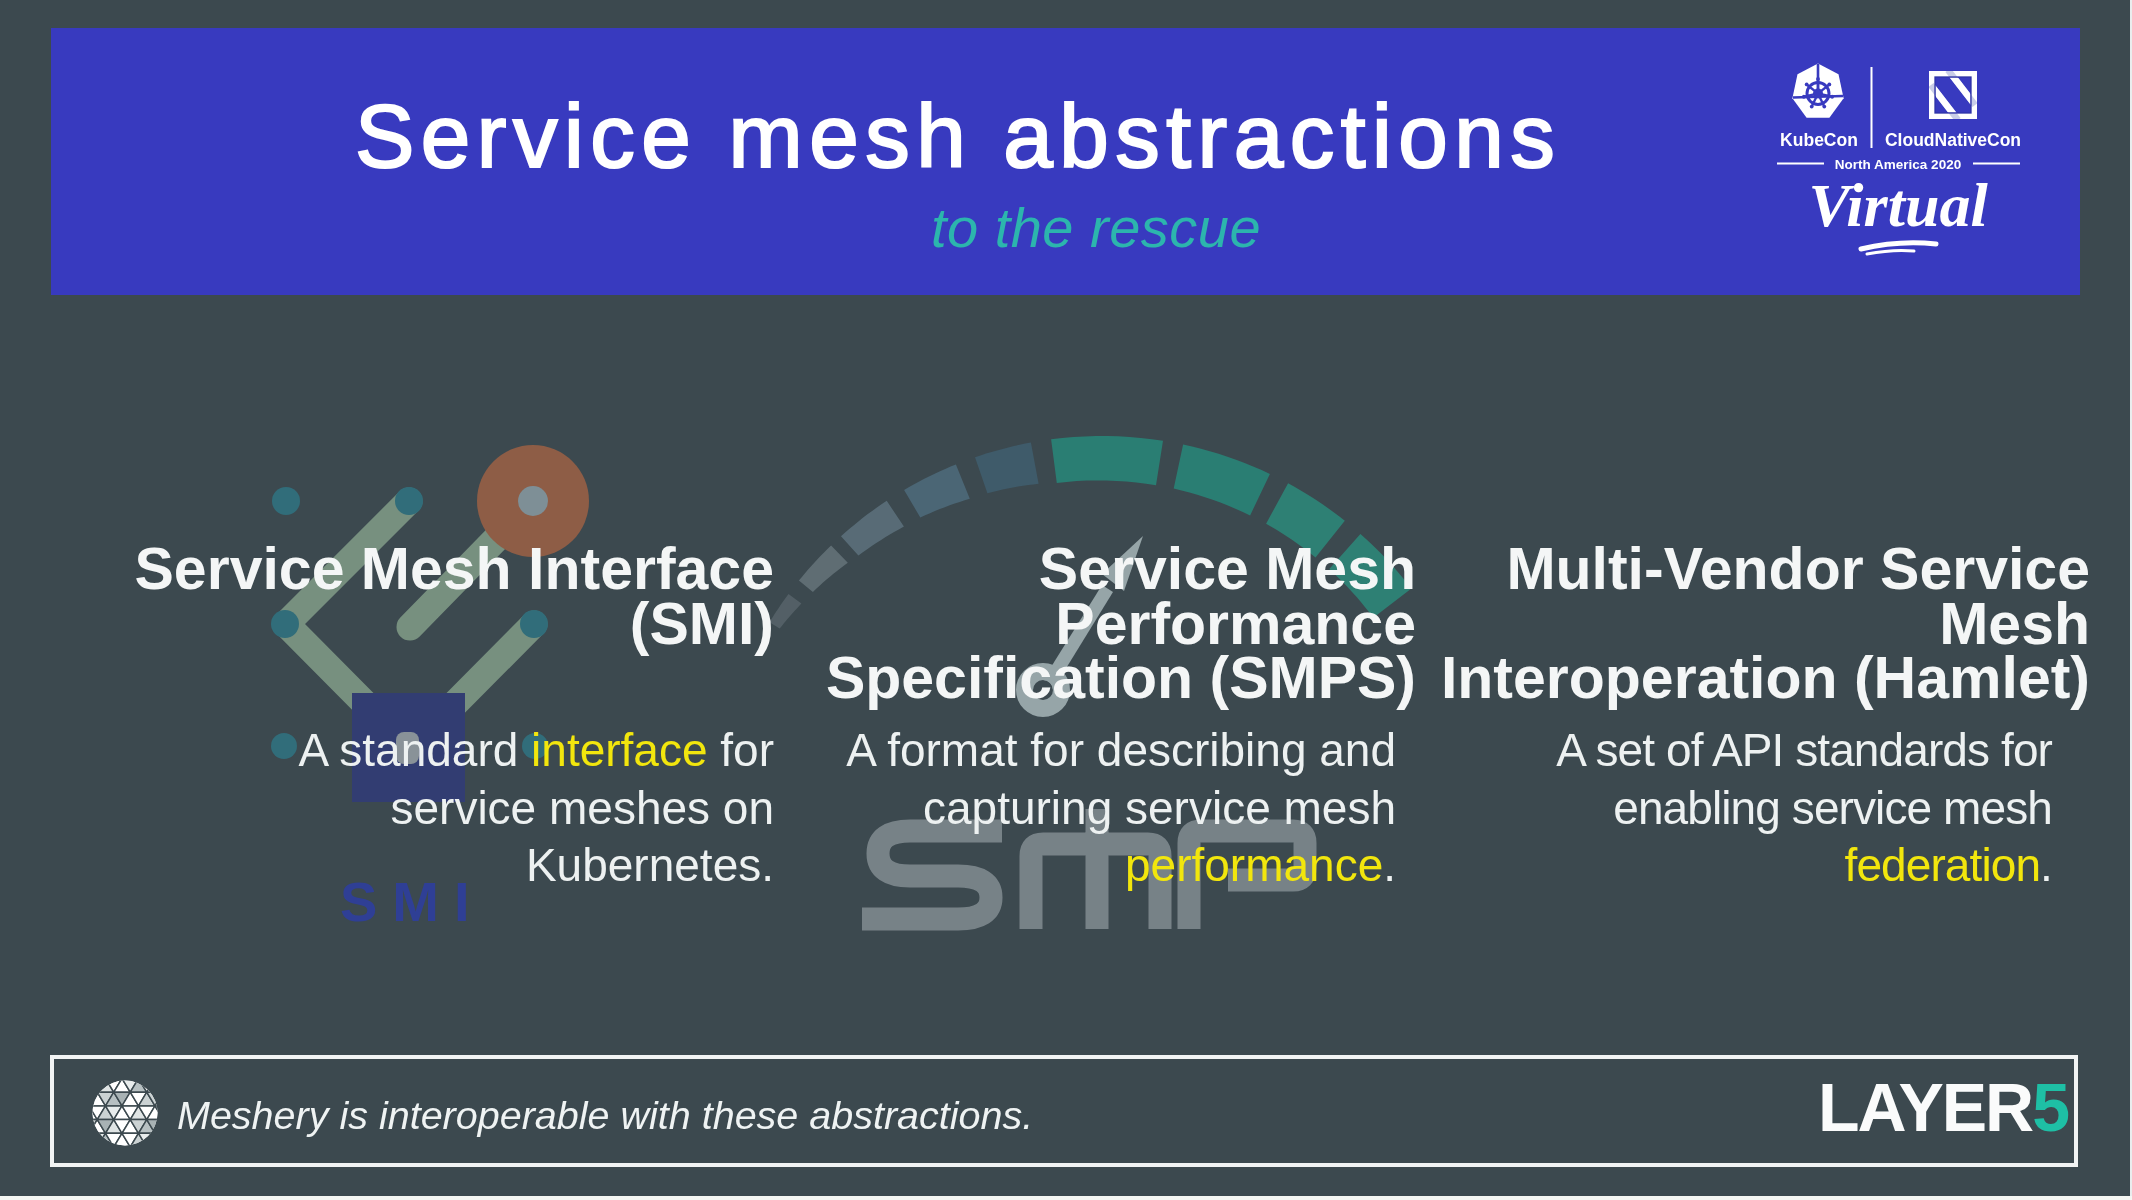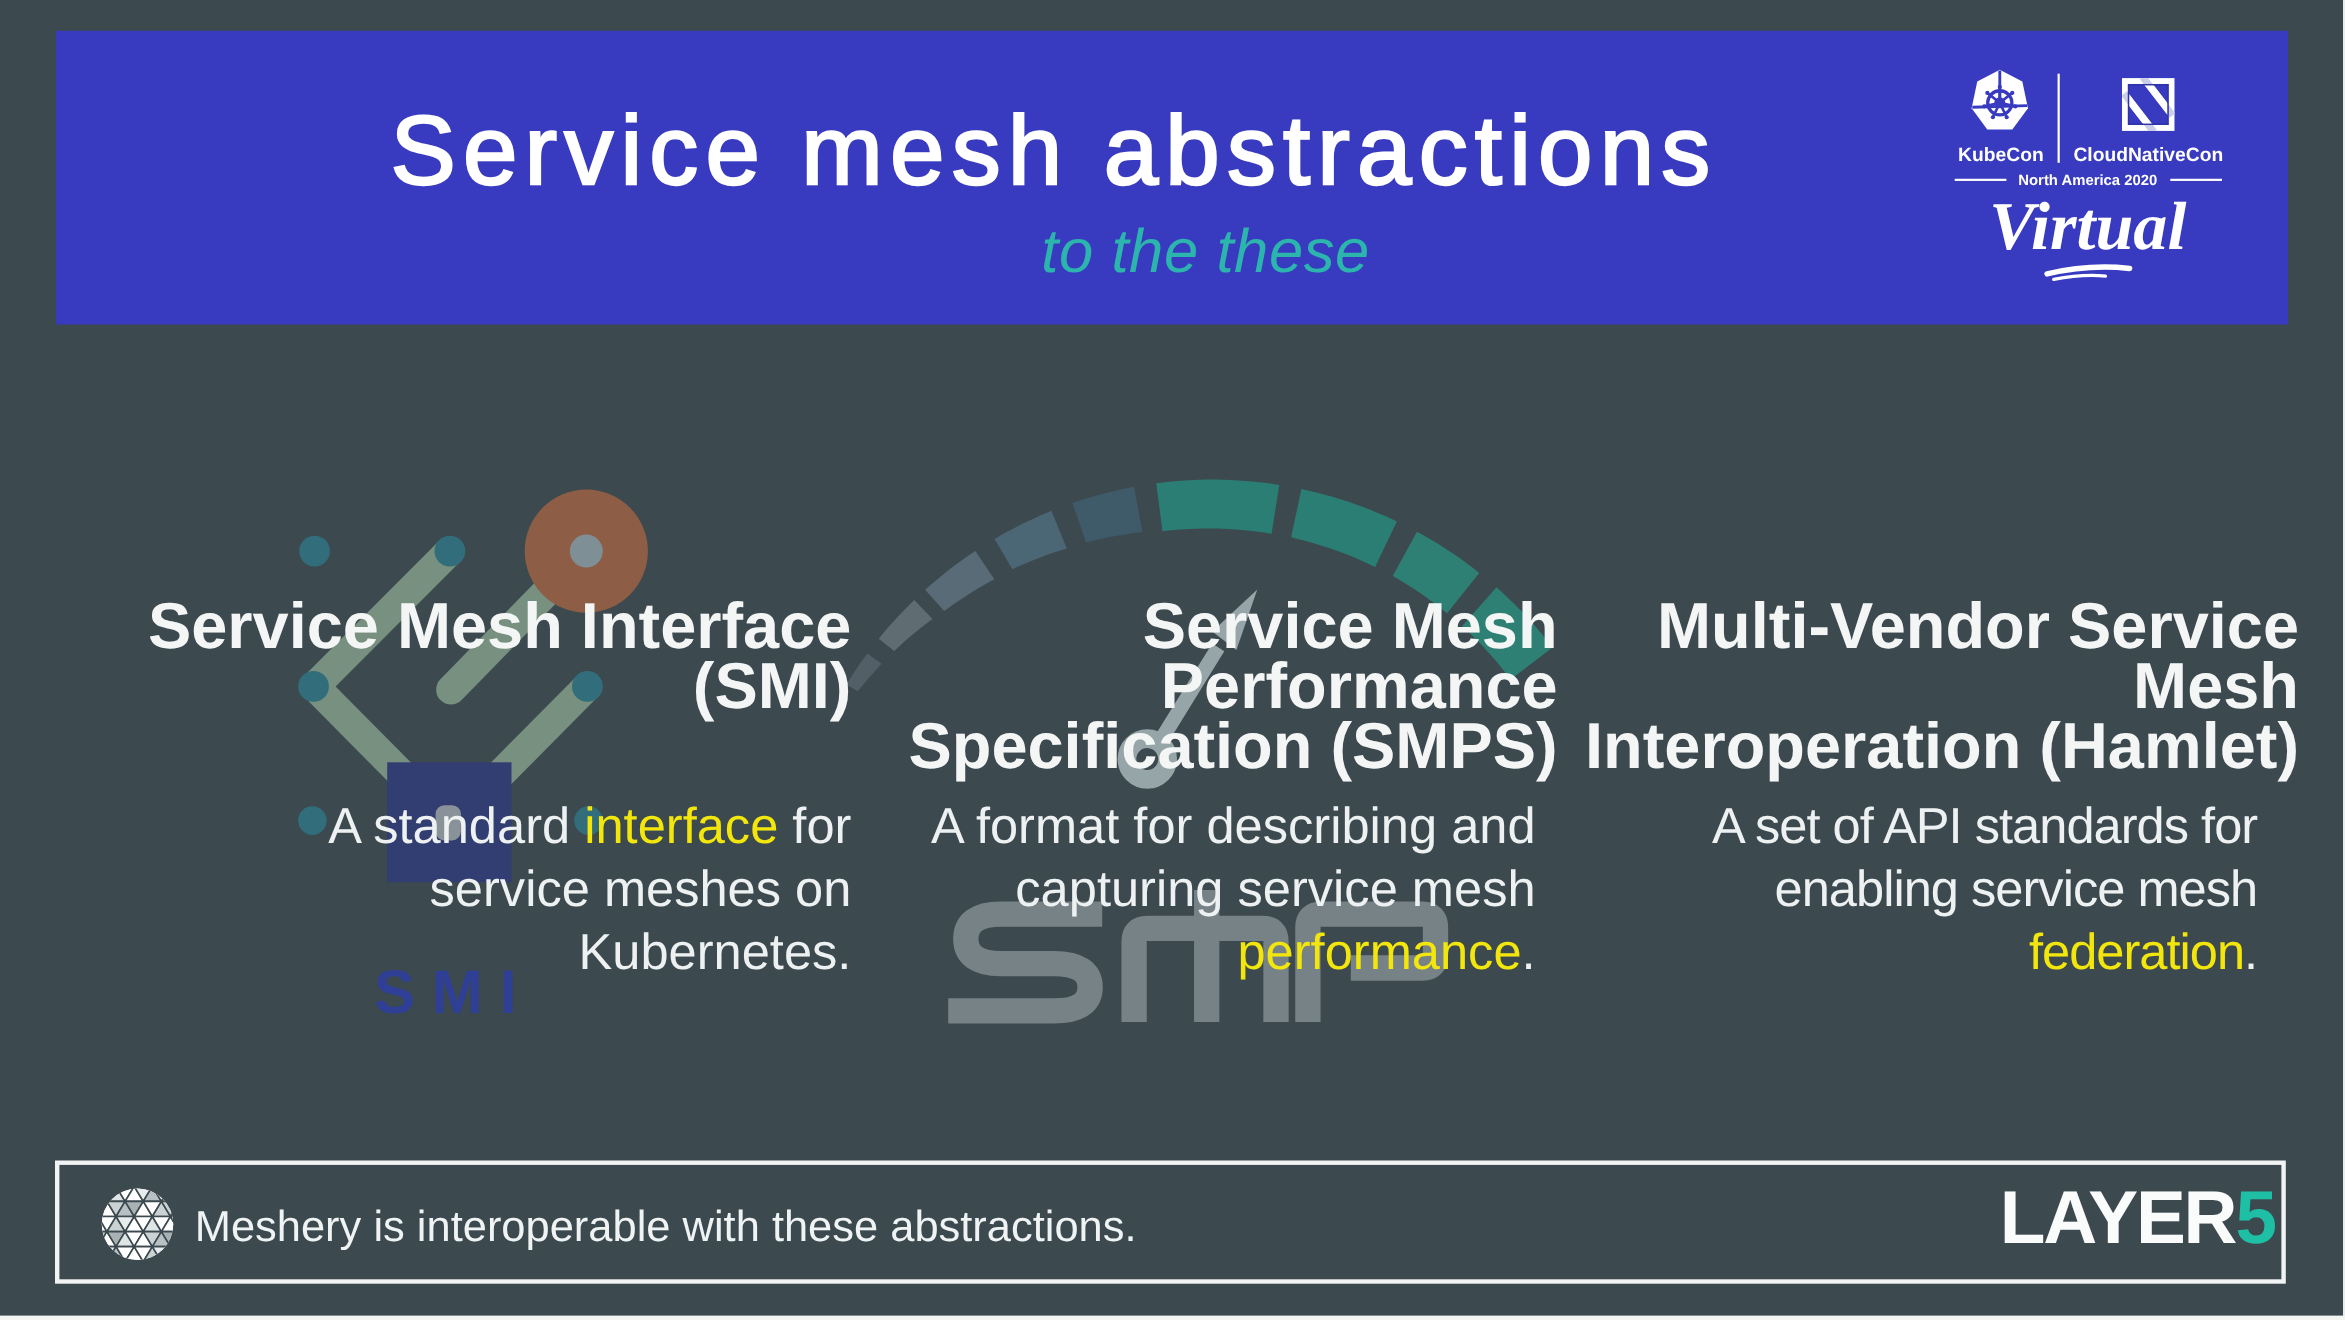--- a/index.html
+++ b/index.html
@@ -10,21 +10,21 @@
   .title{left:355px;top:92px;width:1400px;color:#fff;
          font-size:89px;font-weight:normal;-webkit-text-stroke:2.2px #fff;letter-spacing:6.5px;line-height:1;}
   .subtitle{left:896px;top:200px;width:400px;text-align:center;color:#2CB5AD;
             font-size:56px;font-style:italic;line-height:1;letter-spacing:0.5px;}
   .colhead{width:700px;text-align:right;color:#F4F6F6;font-weight:bold;
            font-size:59px;line-height:54.5px;top:542px;}
   .colbody{width:700px;text-align:right;color:#EDF1F1;font-weight:normal;
            font-size:46px;line-height:57.5px;top:722px;}
   .yel{color:#F2E60D;}
   .bbar{left:50px;top:1055px;width:2028px;height:112px;border:4px solid #F2F4F4;box-sizing:border-box;}
-  .meshtxt{left:177px;top:1096px;color:#EFF3F3;font-size:39.5px;line-height:1;}
+  .meshtxt{left:177px;top:1096px;color:#EFF3F3;font-size:39.5px;font-style:italic;line-height:1;}
   .l5{left:1818px;top:1073px;width:320px;color:#FAFBFB;font-size:68px;font-weight:bold;
       letter-spacing:-2px;line-height:1;}
   .l5 .five{color:#1EBFA5;}
   .edge-r{right:0;top:0;width:2px;height:1200px;background:#E9EDEE;}
   .edge-b{left:0;top:1196px;width:2132px;height:4px;background:#F4F6F3;}
 </style>
 </head>
 <body>
 
   <svg class="abs" style="left:220px;top:420px;" width="480" height="540" viewBox="220 420 480 540">
@@ -70,21 +70,21 @@
 
     <g stroke="#9FA8AD" stroke-width="23" fill="none" opacity="0.6">
       <path d="M1002 831 L910 831 Q878 831 878 853.5 Q878 876 910 876 L958 876 Q991 876 991 897.5 Q991 919 958 919 L862 919"></path>
       <path d="M1031 929 L1031 856 Q1031 844 1043 844 L1085 844 Q1097 844 1097 856 L1097 929 M1097 856 Q1097 844 1109 844 L1148 844 Q1160 844 1160 856 L1160 929 M1097 844 L1097 809"></path>
       <path d="M1189 929 L1189 843 Q1189 831 1201 831 L1293 831 Q1305 831 1305 843 L1305 868 Q1305 880 1293 880 L1228 880"></path>
     </g>
   </svg>
 
   <div class="abs banner"></div>
   <div class="abs title">Service mesh abstractions</div>
-  <div class="abs subtitle">to the these</div>
+  <div class="abs subtitle">to the rescue</div>
 
   <svg class="abs" style="left:1770px;top:55px;" width="270" height="210" viewBox="1770 55 270 210">
 
     <g id="kube">
       <polygon points="1818.0,63.5 1838.5,74.2 1843.6,98.3 1829.4,117.7 1806.6,117.7 1792.4,98.3 1797.5,74.2" fill="#fff"></polygon>
       <line x1="1818" y1="64" x2="1818" y2="92" stroke="#383ABF" stroke-width="2.6"></line>
       <line x1="1793" y1="97.5" x2="1843" y2="96" stroke="#383ABF" stroke-width="2.6"></line>
       <circle cx="1818" cy="93.5" r="11" fill="none" stroke="#383ABF" stroke-width="3"></circle>
       <line x1="1818" y1="90.5" x2="1818" y2="79" stroke="#383ABF" stroke-width="2.4"></line>
       <circle cx="1818" cy="79" r="1.9" fill="#383ABF"></circle>

